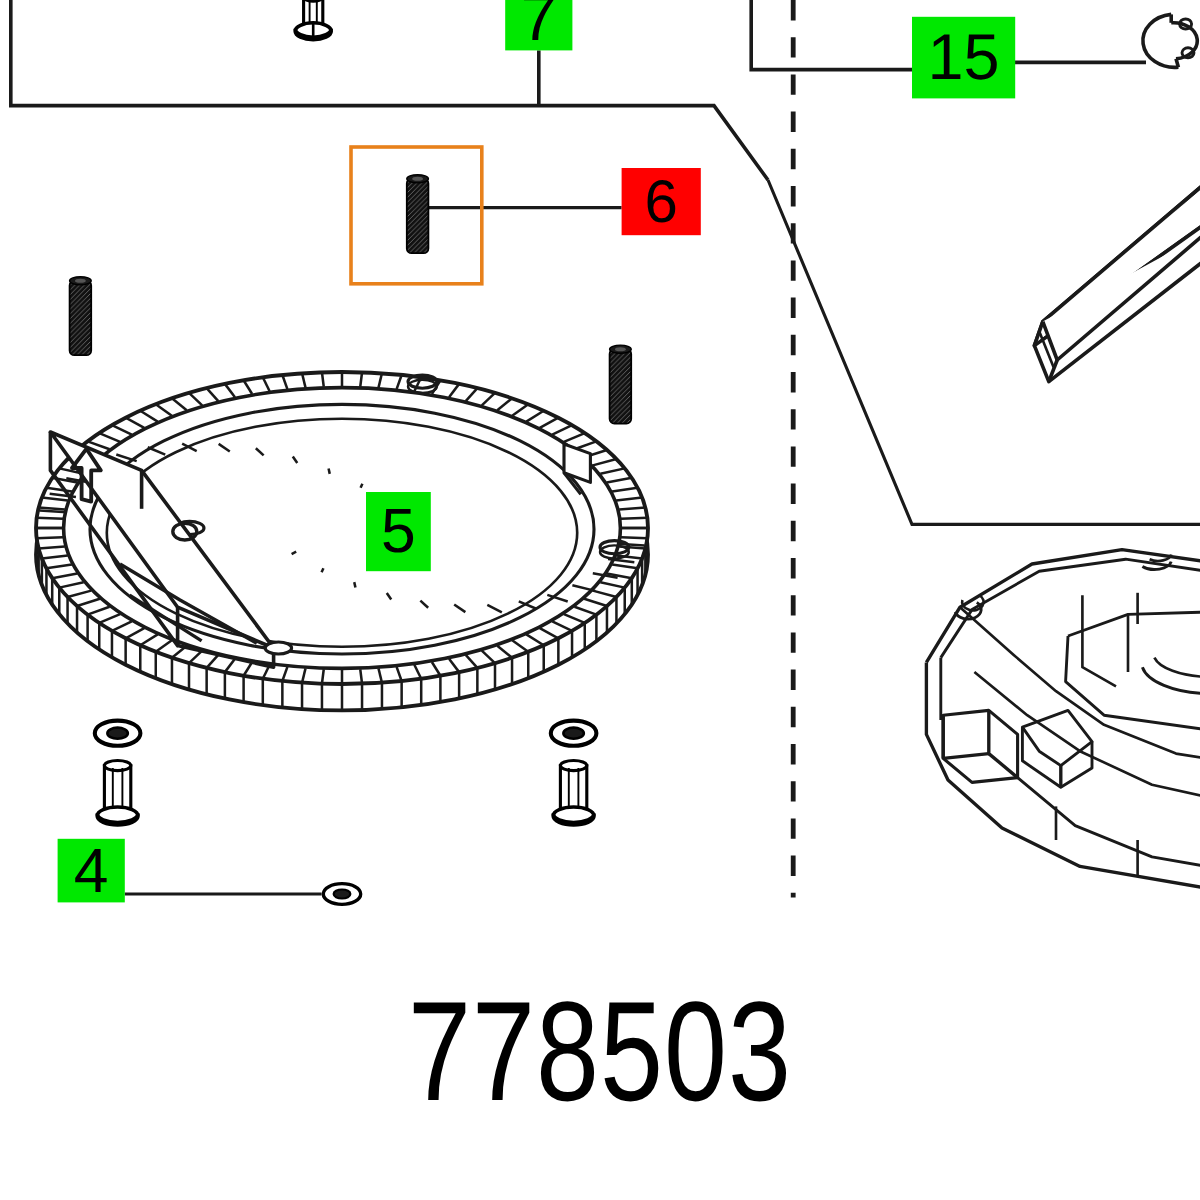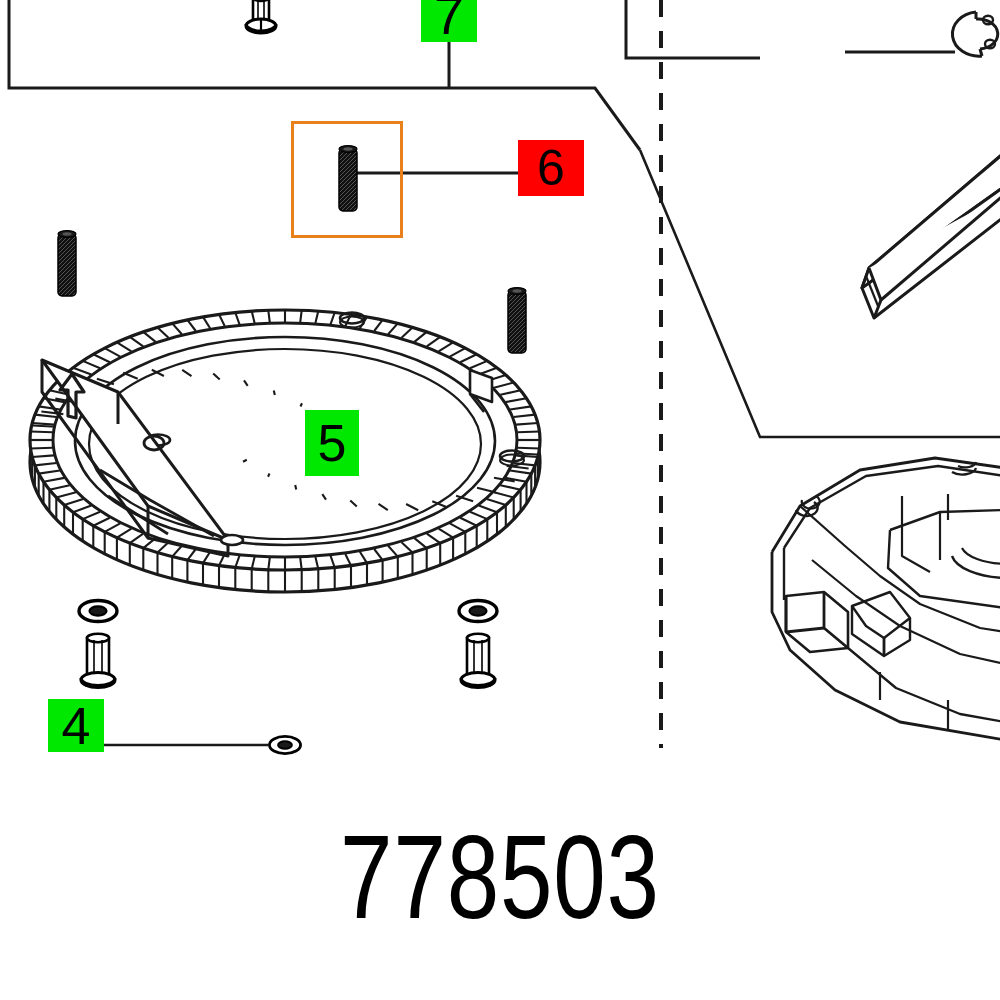--- a/index.html
+++ b/index.html
@@ -425,20 +425,21 @@
       <path d="M902,496 L902,556 L930,572" stroke-width="2.2"></path>
       <path d="M948,494 L948,520" stroke-width="2.2"></path>
     </g>
 
   </svg>
 
   <div id="highlight-6"></div>
 
   <div class="callout green" id="callout-7">7</div>
 
+  <div class="callout green" id="callout-15">15</div>
 
   <div class="callout red" id="callout-6">6</div>
 
   <div class="callout green" id="callout-5">5</div>
 
   <div class="callout green" id="callout-4">4</div>
 
   <div id="partnumber">778503</div>
 
 </div>

